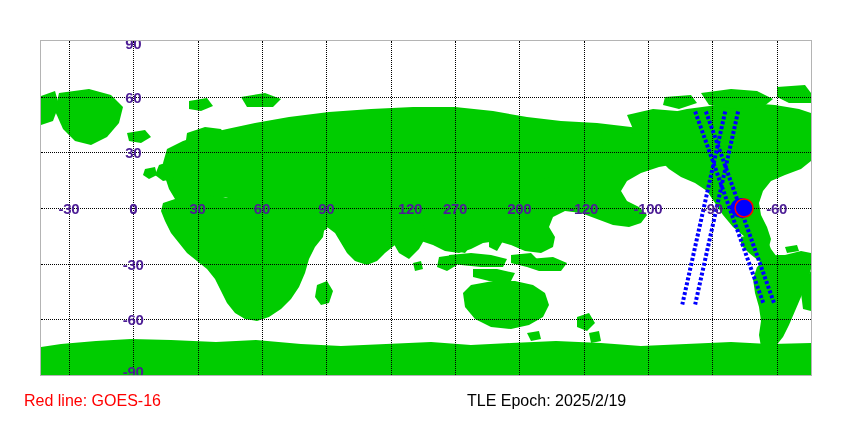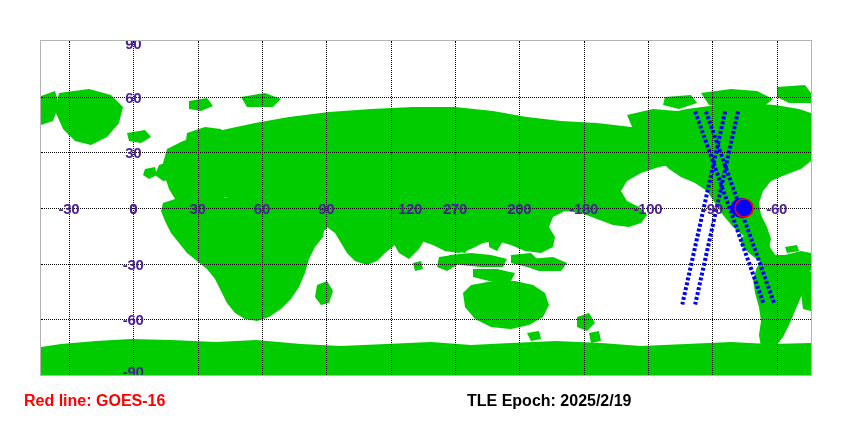--- a/index.html
+++ b/index.html
@@ -96,21 +96,21 @@
     position: absolute;
     left: 0;
     top: 392px;
     width: 850px;
     height: 30px;
   }
   .legend-entry {
     position: absolute;
     font-family: "Liberation Sans", sans-serif;
     font-size: 16px;
-    font-weight: bold;
+    font-weight: normal;
     white-space: nowrap;
   }
   #legend-red   { left: 24px;  top: 0; color: #ff0000; }
   #legend-blue  { left: 248px; top: 0; color: #0000ff; }
   #legend-epoch { left: 455px; top: 0; color: #000000; margin-left: 12px; }
 </style>
 </head>
 <body>
 
 <div id="page">
@@ -254,21 +254,21 @@
 
     <div id="tick-labels">
         <span class="lon-label" style="left: 27.883px; top: 167px;">-30</span>
         <span class="lon-label" style="left: 92.2284px; top: 167px;">0</span>
         <span class="lon-label" style="left: 156.574px; top: 167px;">30</span>
         <span class="lon-label" style="left: 220.919px; top: 167px;">60</span>
         <span class="lon-label" style="left: 285.265px; top: 167px;">90</span>
         <span class="lon-label" style="left: 369px; top: 167px;">120</span>
         <span class="lon-label" style="left: 413.955px; top: 167px;">270</span>
         <span class="lon-label" style="left: 478.301px; top: 167px;">200</span>
-        <span class="lon-label" style="left: 542.646px; top: 167px;">-180</span>
+        <span class="lon-label" style="left: 542.646px; top: 167px;">-120</span>
         <span class="lon-label" style="left: 606.992px; top: 167px;">-100</span>
         <span class="lon-label" style="left: 671.337px; top: 167px;">-90</span>
         <span class="lon-label" style="left: 735.682px; top: 167px;">-60</span>
         <span class="lat-label" style="left: 92.2284px; top: 2px;">90</span>
         <span class="lat-label" style="left: 92.2284px; top: 55.6667px;">60</span>
         <span class="lat-label" style="left: 92.2284px; top: 111.333px;">30</span>
         <span class="lat-label" style="left: 92.2284px; top: 167px;">0</span>
         <span class="lat-label" style="left: 92.2284px; top: 222.667px;">-30</span>
         <span class="lat-label" style="left: 92.2284px; top: 278.333px;">-60</span>
         <span class="lat-label" style="left: 92.2284px; top: 330px;">-90</span>

